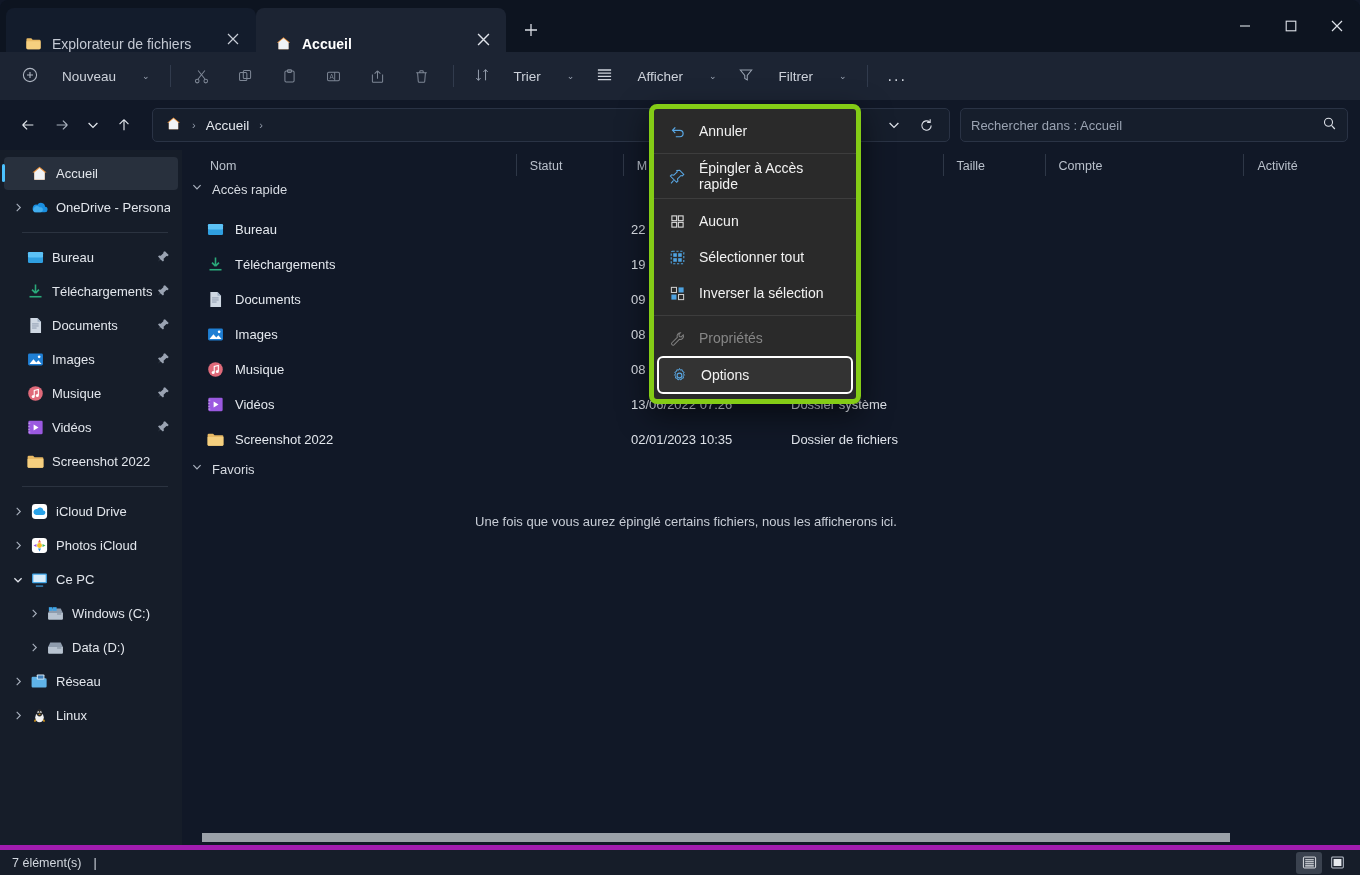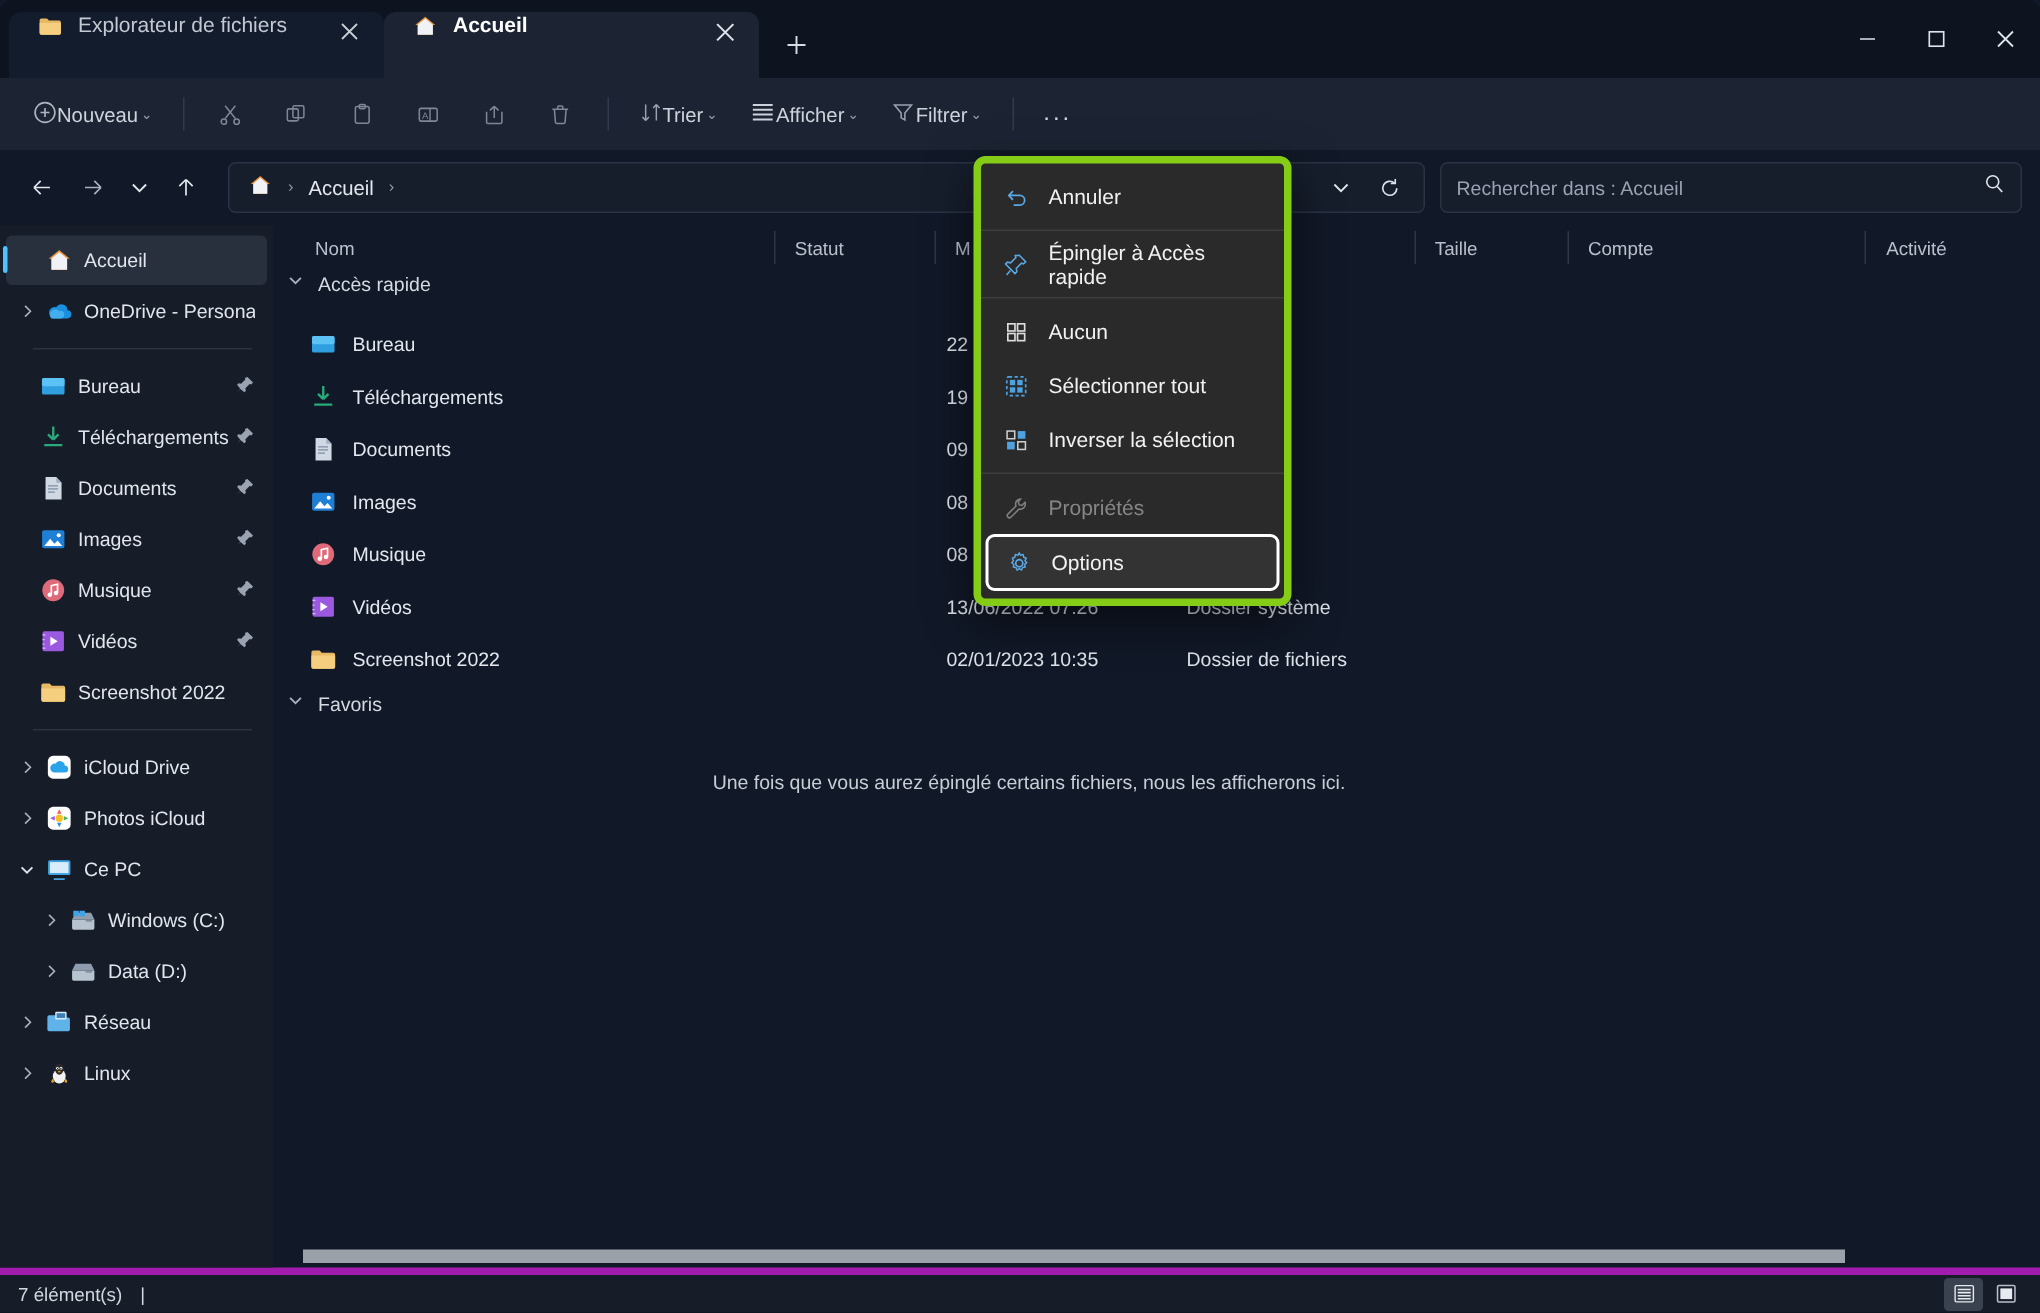--- a/index.html
+++ b/index.html
@@ -22,21 +22,21 @@
     height: 52px; min-height: 52px;
     background: #0d1420;
     display: flex; align-items: flex-end;
     position: relative;
     border-top-left-radius: 8px; border-top-right-radius: 8px;
     overflow: hidden;
   }
   .tabs { display: flex; align-items: flex-end; height: 52px; padding-left: 6px; }
   .tab {
     height: 44px; min-width: 250px;
-    display: flex; align-items: flex-start; gap: 10px;
+    display: flex; align-items: flex-end; gap: 10px;
     padding: 0 10px 0 18px;
     border-radius: 8px 8px 0 0;
     font-size: 14px; color: #c8cdd6;
     position: relative;
   }
   .tab.inactive { background: #131c2c; color: #c3c8d2; }
   .tab.active { background: #1c2433; color: #ffffff; font-weight: 600; }
   .tab .tab-title { flex: 1; white-space: nowrap; overflow: hidden; }
   .tab-icon { width: 18px; height: 18px; display: flex; align-items: center; justify-content: center; }
   .tab-close {
@@ -63,21 +63,21 @@
   
   .cmdbar {
     height: 48px; min-height: 48px;
     background: #1c2433;
     display: flex; align-items: center;
     padding: 0 12px; gap: 2px;
     color: #c6cbd4;
   }
   .cmd-btn {
     height: 34px; border-radius: 5px;
-    display: flex; align-items: center; gap: 0;
+    display: flex; align-items: center; gap: 24px;
     padding: 0 10px; font-size: 13.5px; color: #cdd2db;
     white-space: nowrap;
   }
   .cmd-icon-btn {
     width: 42px; height: 34px; border-radius: 5px;
     display: flex; align-items: center; justify-content: center;
     color: #9aa3b2;
   }
   .cmd-sep { width: 1px; height: 22px; background: #313b4d; margin: 0 8px; }
   .chev { font-size: 9px; color: #9aa3b2; margin-left: 2px; }

